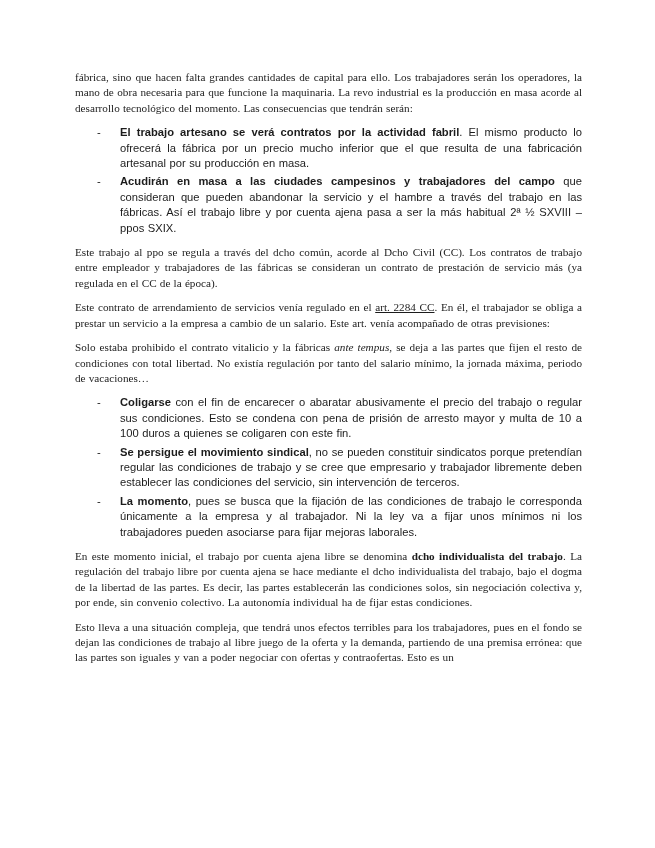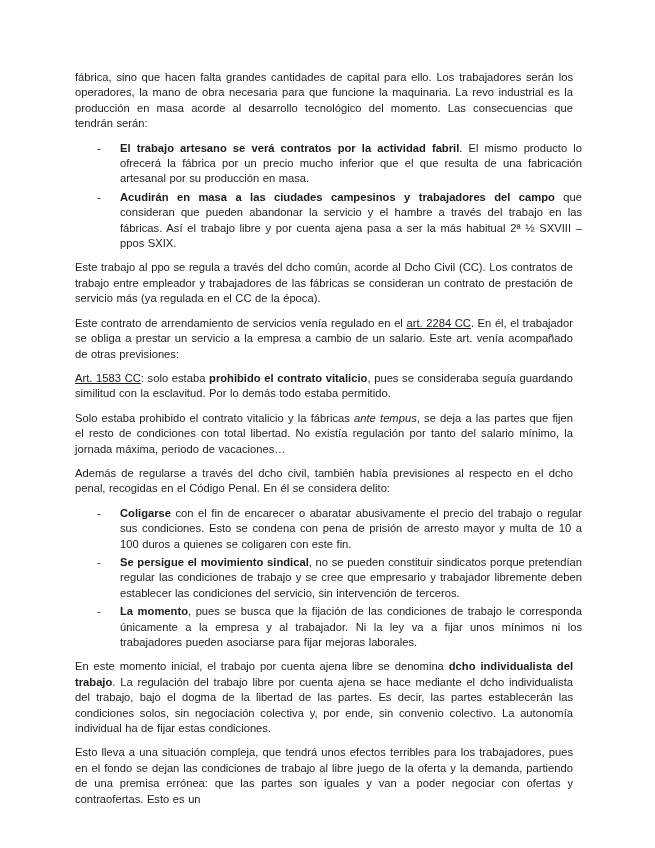--- a/index.html
+++ b/index.html
@@ -20,21 +20,22 @@
     top: 70px;
     width: 507px;
     font-family: "Liberation Sans", sans-serif;
     font-size: 11.2px;
     line-height: 15.4px;
     color: #1c1c1c;
     text-align: justify;
     word-spacing: 0.4px;
   }
   .para {
-    margin: 0 9px 9px 0;
+    margin: 0 0 9px 0;
+    font-family: Liberation Serif, serif;
   }
   .list {
     margin: 0 0 9px 0;
   }
   .list-item {
     display: flex;
     margin: 0 0 3px 0;
   }
   .bullet-marker {
     flex: 0 0 45px;
@@ -62,23 +63,21 @@
           <span class="bullet-marker">-</span>
           <span class="li-body"><span class="run b">El trabajo artesano se verá contratos por la actividad fabril</span><span class="run">. El mismo producto lo ofrecerá la fábrica por un precio mucho inferior que el que resulta de una fabricación artesanal por su producción en masa.</span></span>
         </div>
         <div class="list-item">
           <span class="bullet-marker">-</span>
           <span class="li-body"><span class="run b">Acudirán en masa a las ciudades campesinos y trabajadores del campo</span><span class="run"> que consideran que pueden abandonar la servicio y el hambre a través del trabajo en las fábricas. Así el trabajo libre y por cuenta ajena pasa a ser la más habitual 2ª ½ SXVIII – ppos SXIX.</span></span>
         </div>
       </div>
       <p class="para"><span class="run">Este trabajo al ppo se regula a través del dcho común, acorde al Dcho Civil (CC). Los contratos de trabajo entre empleador y trabajadores de las fábricas se consideran un contrato de prestación de servicio más (ya regulada en el CC de la época).</span></p>
       <p class="para"><span class="run">Este contrato de arrendamiento de servicios venía regulado en el </span><span class="run u">art. 2284 CC</span><span class="run">. En él, el trabajador se obliga a prestar un servicio a la empresa a cambio de un salario. Este art. venía acompañado de otras previsiones:</span></p>
-      <p class="para"><span class="run u">Art. 1583 CC</span><span class="run">: solo estaba </span><span class="run b">prohibido el contrato vitalicio</span><span class="run">, pues se consideraba seguía guardando similitud con la esclavitud. Por lo demás todo estaba permitido.</span></p>
       <p class="para"><span class="run">Solo estaba prohibido el contrato vitalicio y la fábricas </span><span class="run i">ante tempus</span><span class="run">, se deja a las partes que fijen el resto de condiciones con total libertad. No existía regulación por tanto del salario mínimo, la jornada máxima, periodo de vacaciones…</span></p>
-      <p class="para"><span class="run">Además de regularse a través del dcho civil, también había previsiones al respecto en el dcho penal, recogidas en el Código Penal. En él se considera delito:</span></p>
       <div class="list">
         <div class="list-item">
           <span class="bullet-marker">-</span>
           <span class="li-body"><span class="run b">Coligarse</span><span class="run"> con el fin de encarecer o abaratar abusivamente el precio del trabajo o regular sus condiciones. Esto se condena con pena de prisión de arresto mayor y multa de 10 a 100 duros a quienes se coligaren con este fin.</span></span>
         </div>
         <div class="list-item">
           <span class="bullet-marker">-</span>
           <span class="li-body"><span class="run b">Se persigue el movimiento sindical</span><span class="run">, no se pueden constituir sindicatos porque pretendían regular las condiciones de trabajo y se cree que empresario y trabajador libremente deben establecer las condiciones del servicio, sin intervención de terceros.</span></span>
         </div>
         <div class="list-item">

